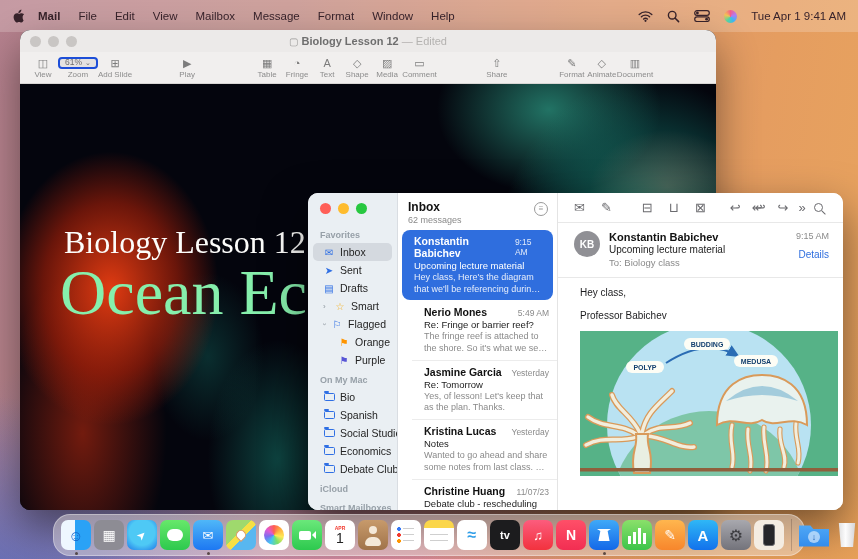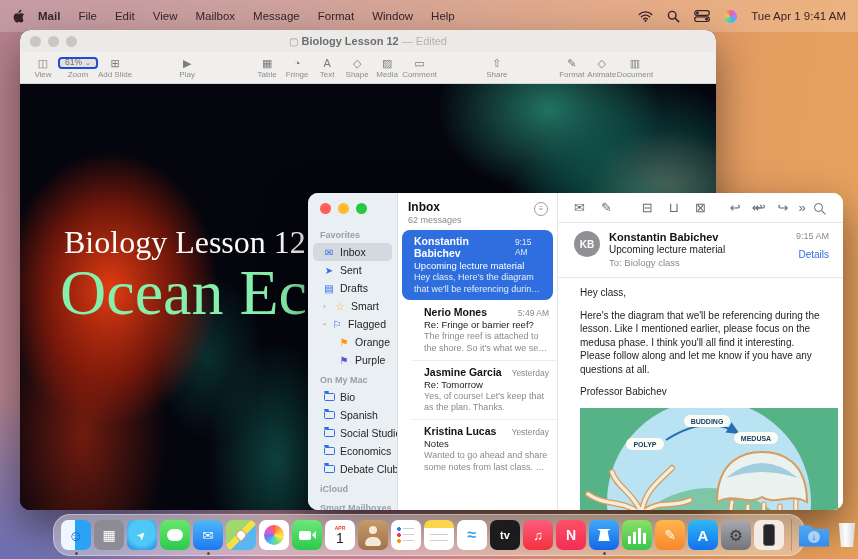--- a/index.html
+++ b/index.html
@@ -404,29 +404,37 @@
             </div>
             <div class="msg-subject">Re: Fringe or barrier reef?</div>
             <div class="msg-preview">The fringe reef is attached to the shore. So it's what we see going all along the…</div>
           </div>
           <div class="msg-row">
             <div class="msg-line1">
               <span class="msg-sender">Jasmine Garcia</span>
               <span class="msg-time">Yesterday</span>
             </div>
             <div class="msg-subject">Re: Tomorrow</div>
-            <div class="msg-preview">Yes, of course! Let's keep that as the plan. Thanks.</div>
+            <div class="msg-preview">Yes, of lesson! Let's keep that as the plan. Thanks.</div>
           </div>
           <div class="msg-row">
             <div class="msg-line1">
               <span class="msg-sender">Kristina Lucas</span>
               <span class="msg-time">Yesterday</span>
             </div>
             <div class="msg-subject">Notes</div>
             <div class="msg-preview">Wanted to go ahead and share some notes from last class. Let me know of…</div>
+          </div>
+          <div class="msg-row">
+            <div class="msg-line1">
+              <span class="msg-sender">Christine Huang</span>
+              <span class="msg-time">11/07/23</span>
+            </div>
+            <div class="msg-subject">Debate club - rescheduling</div>
+            <div class="msg-preview">Hey all, Wanted to see if we could reschedule our after-school meeting…</div>
           </div>
         </div>
     </div>
 
     <div id="mail-pane">
       <div id="pane-toolbar">
           <span class="tb-ic">✉</span>
           <span class="tb-ic" style="margin-left: 16px;">✎</span>
           <span class="tb-ic" style="margin-left: 30px;">⊟</span>
           <span class="tb-ic" style="margin-left: 16px;">⊔</span>
@@ -447,21 +455,20 @@
             <span>Biology class</span>
           </div>
         </div>
         <div id="hdr-right">
           <div id="hdr-time">9:15 AM</div>
           <div id="hdr-details">Details</div>
         </div>
       </div>
       <div id="pane-body">
         <p>Hey class,</p>
-        <p>Here's the diagram that we'll be referencing during the lesson. Like I mentioned earlier, please focus on the medusa phase. I think you'll all find it interesting. Please follow along and let me know if you have any questions at all.</p>
         <p>Professor Babichev</p>
       </div>
 
       <svg id="diagram" width="258" height="145" viewBox="0 0 258 145">
         <defs>
           <clipPath id="bluecirc">
               <circle cx="129" cy="94" r="102"></circle>
             </clipPath>
           <marker id="ah" markerWidth="7" markerHeight="7" refX="5.5" refY="3" orient="auto">
             <path d="M0,0L6.5,3L0,6Z" fill="#2a6cb4"></path>

